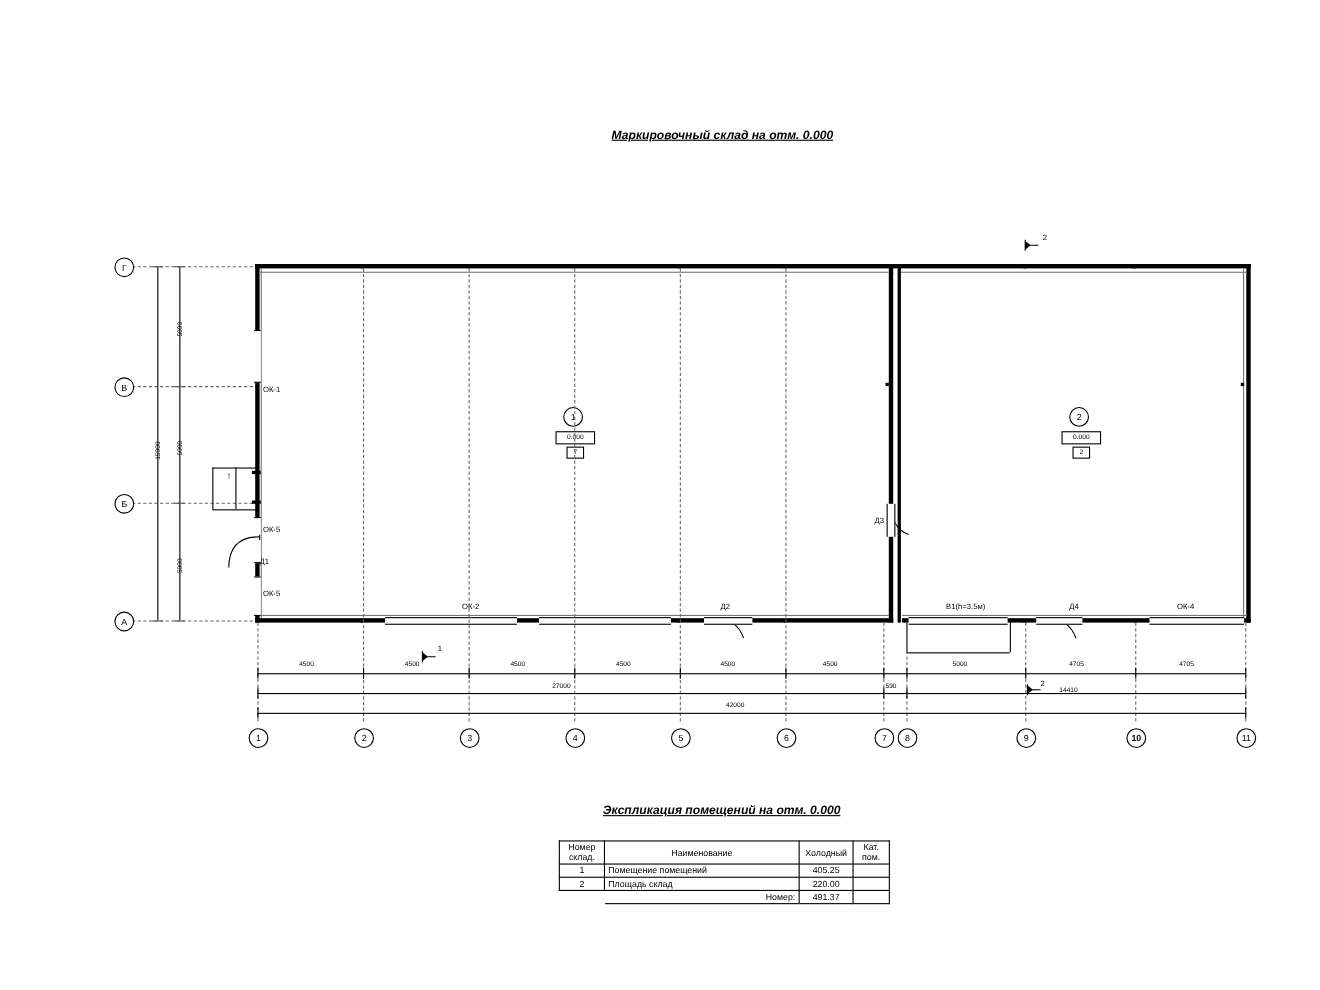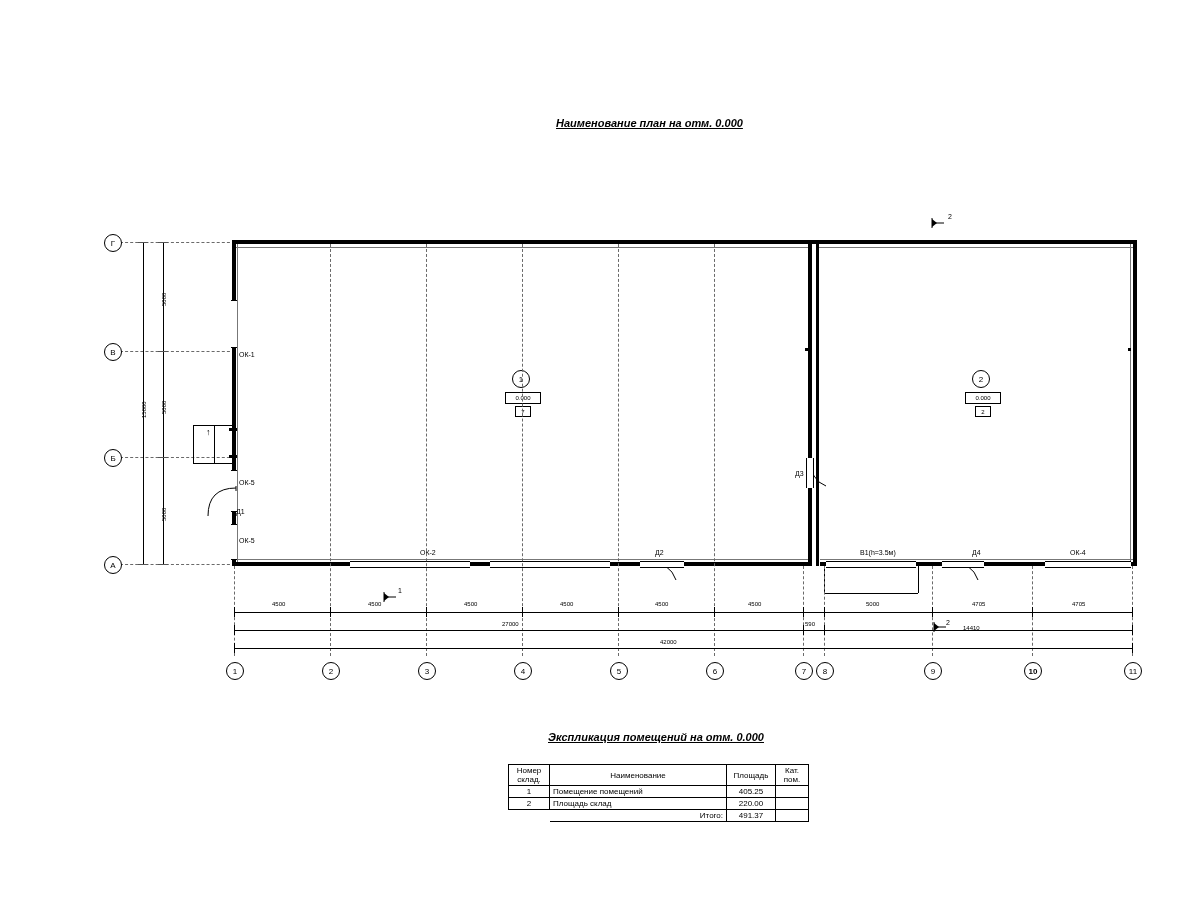--- a/index.html
+++ b/index.html
@@ -29,21 +29,21 @@
   .c{text-align:center;}
   .r{text-align:right;}
   .win{position:absolute;background:#fff;border-top:1px solid #000;border-bottom:1px solid #000;}
   .node{position:absolute;width:3px;height:3px;background:#000;}
 </style>
 </head>
 <body>
 
 <div id="sheet">
 
-  <div class="abs ttl" style="left:556px;top:117px;">Наименование план  на отм. 0.000</div>
+  <div class="abs ttl" style="left:556px;top:117px;">Маркировочный склад  на отм. 0.000</div>
 
   <div class="hd" style="left:120px;top:242px;width:115px;"></div>
   <div class="hd" style="left:120px;top:351px;width:115px;"></div>
   <div class="hd" style="left:120px;top:457px;width:115px;"></div>
   <div class="hd" style="left:120px;top:564px;width:115px;"></div>
 
   <div class="circ" style="left:104px;top:234px;width:16px;height:16px;">
       <span>Г</span>
     </div>
   <div class="circ" style="left:104px;top:343px;width:16px;height:16px;">
@@ -286,41 +286,41 @@
 
   <div class="abs" style="left:508px;top:764px;">
     <table class="expl">
       <tbody>
           <tr>
         <td class="c" style="width:34px;line-height:9px;">
           <span>Номер</span><br>
           <span>склад.</span>
         </td>
         <td class="c" style="width:170px;">Наименование</td>
-        <td class="c" style="width:42px;">Площадь</td>
+        <td class="c" style="width:42px;">Холодный</td>
         <td class="c" style="width:26px;line-height:9px;">
           <span>Кат.</span><br>
           <span>пом.</span>
         </td>
       </tr>
       <tr>
         <td class="c">1</td>
         <td>Помещение помещений</td>
         <td class="c">405.25</td>
         <td></td>
       </tr>
       <tr>
         <td class="c">2</td>
         <td>Площадь склад</td>
         <td class="c">220.00</td>
         <td></td>
       </tr>
       <tr>
         <td style="border:0;"></td>
-        <td class="r" style="border:0;border-bottom:1px solid #000;">Итого:</td>
+        <td class="r" style="border:0;border-bottom:1px solid #000;">Номер:</td>
         <td class="c">491.37</td>
         <td></td>
       </tr>
     </tbody>
       </table>
   </div>
 
 </div>
 
 </body></html>

